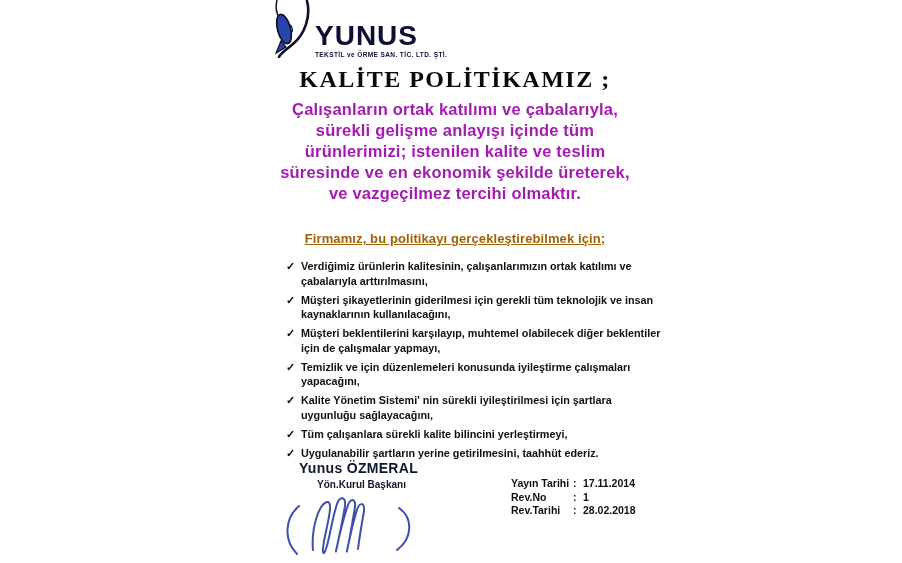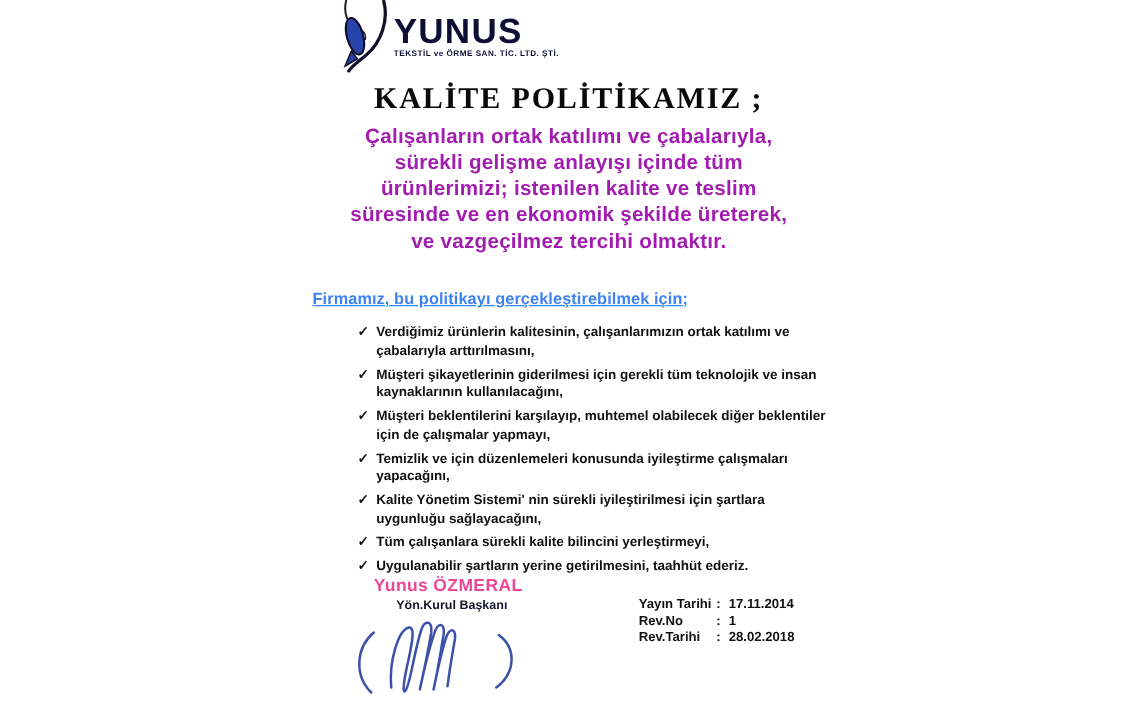--- a/index.html
+++ b/index.html
@@ -6,21 +6,21 @@
   body{
     width:902px;height:563px;background:#ffffff;
     font-family:"Liberation Sans", sans-serif;color:#111;
     overflow:hidden;
   }
   .page{position:relative;width:902px;height:563px;background:#fff;}
 
   
   .logo{position:absolute;left:268px;top:0;display:flex;align-items:flex-start;}
   .logo-icon{width:46px;height:58px;flex:none;}
-  .logo-textcol{margin-left:1px;padding-top:11px;}
+  .logo-textcol{margin-left:1px;padding-top:22px;}
   .logo-name{
     font-size:28px;font-weight:bold;color:#0e0e34;letter-spacing:1px;
     line-height:28px;font-family:"Liberation Sans", sans-serif;
   }
   .logo-sub{
     font-size:6.5px;font-weight:bold;color:#0e0e34;letter-spacing:0.4px;margin-top:1px;
   }
 
   
   .title{
@@ -31,36 +31,36 @@
 
   
   .policy{
     position:absolute;top:99px;left:230px;width:450px;text-align:center;
     color:#a21caf;font-weight:bold;font-size:16.5px;line-height:21px;
     letter-spacing:0.2px;
   }
 
   
   .subheading{
-    position:absolute;top:231px;left:250px;width:410px;text-align:left;
-    font-size:13px;font-weight:bold;text-decoration:underline;color:#3b82f6;
+    position:absolute;top:231px;left:250px;width:410px;text-align:center;
+    font-size:13px;font-weight:bold;text-decoration:underline;color:#a16207;
     letter-spacing:0.1px;
   }
 
   
   .bullets{position:absolute;top:259px;left:286px;width:378px;}
   .bullet{
     display:flex;margin-bottom:4.5px;font-size:10.8px;font-weight:bold;
     line-height:14.5px;color:#101010;
   }
   .check{width:15px;flex:none;font-size:11px;}
   .btext{flex:1;}
 
   
-  .sig-name{position:absolute;left:299px;top:460px;font-size:14px;font-weight:bold;color:#ec4899;letter-spacing:0.3px;}
+  .sig-name{position:absolute;left:299px;top:460px;font-size:14px;font-weight:bold;color:#0f172a;letter-spacing:0.3px;}
   .sig-role{position:absolute;left:317px;top:479px;font-size:10px;font-weight:bold;color:#15152c;}
   .sig-scribble{position:absolute;left:283px;top:484px;}
 
   
   .revision{position:absolute;left:511px;top:477px;font-size:10.5px;font-weight:bold;color:#101010;}
   .rev-row{display:flex;line-height:13.5px;}
   .rev-label{width:62px;flex:none;}
   .rev-colon{width:10px;flex:none;}
 </style>
 </head>

